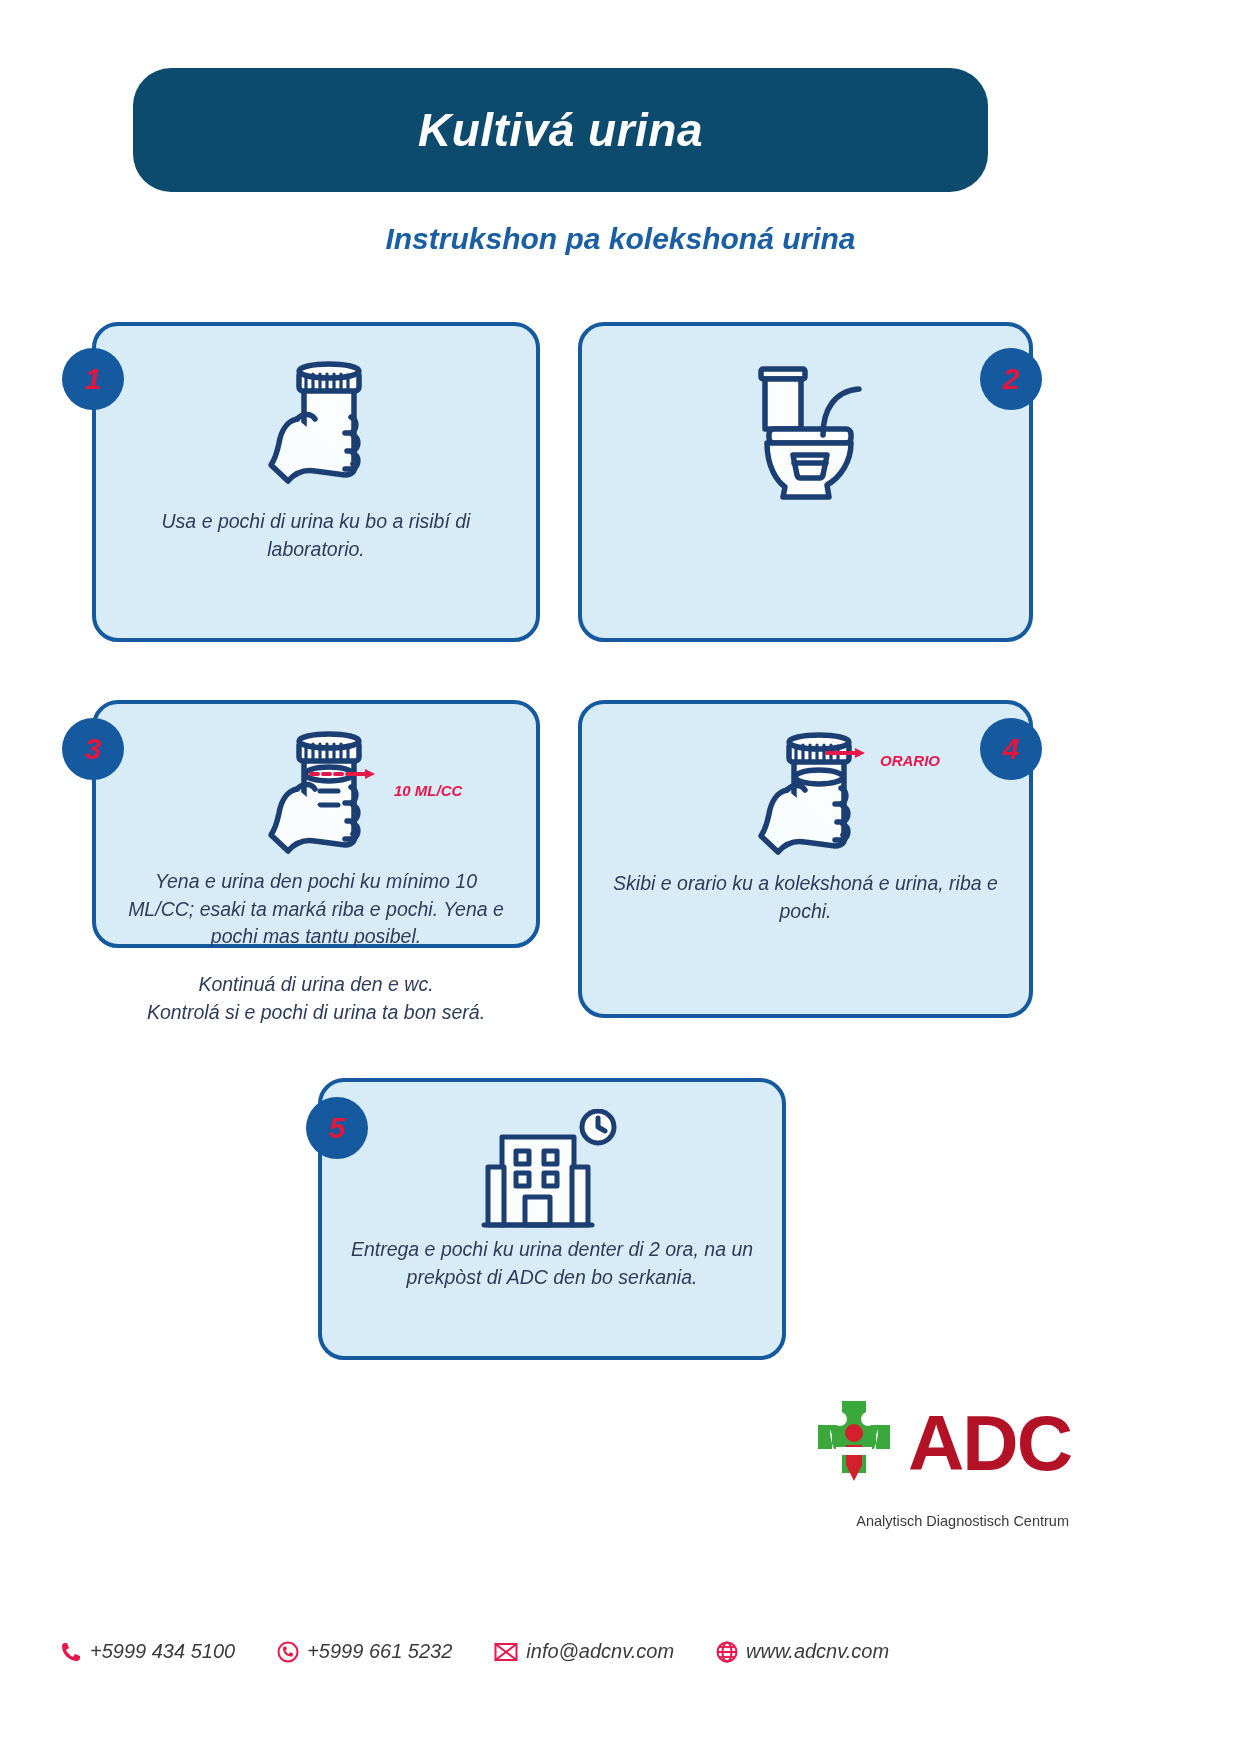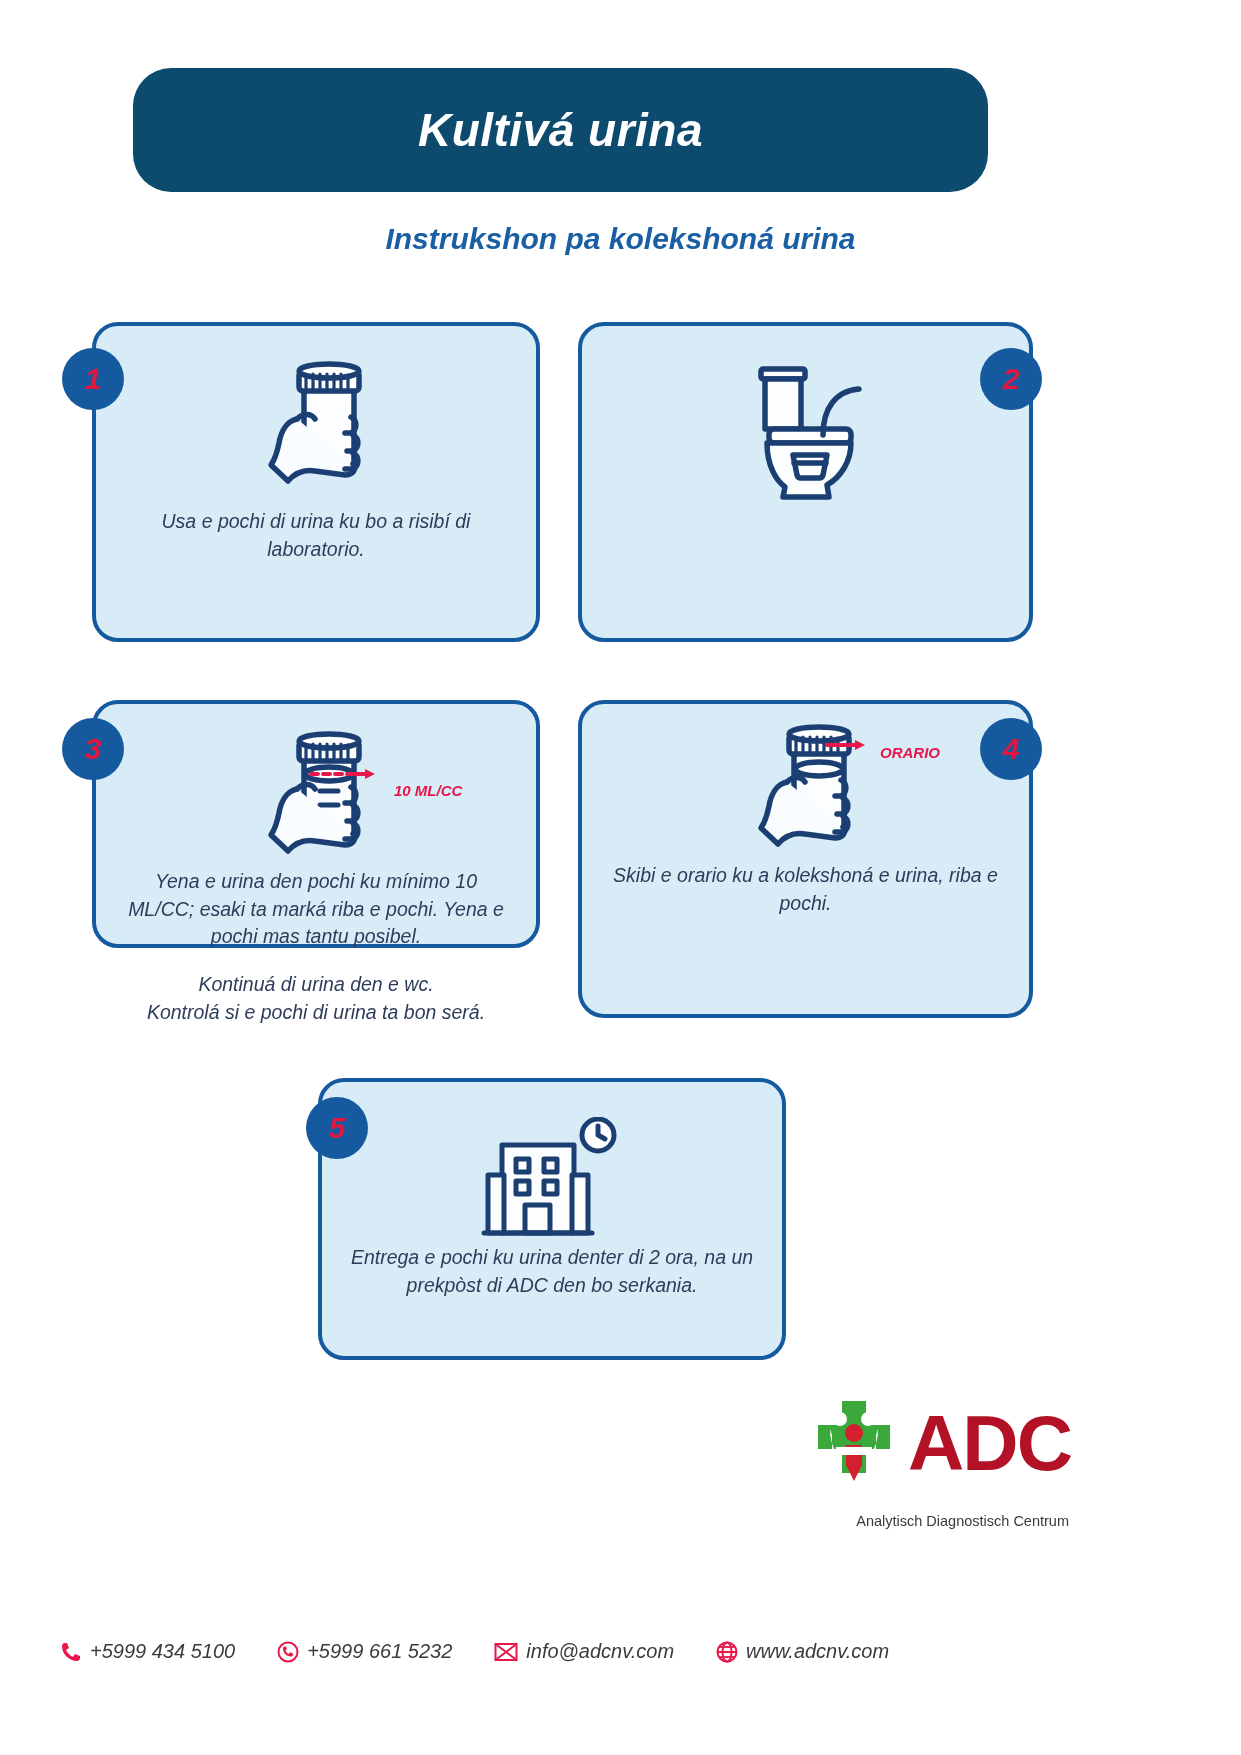--- a/index.html
+++ b/index.html
@@ -240,21 +240,21 @@
         <div class="annot" style="left:272px; top:62px;">10 ML/CC</div>
       </div>
       <div class="card-text">Yena e urina den pochi ku mínimo 10 ML/CC; esaki ta marká riba e pochi. Yena e pochi mas tantu posibel.</div>
       <div class="card-text secondary" style="white-space:pre-line;">Kontinuá di urina den e wc.
 Kontrolá si e pochi di urina ta bon será.</div>
     </div>
   </div>
   <div class="badge" id="badge3">3</div>
 
   <div class="card" id="card4">
-    <div class="card-inner" style="padding-top:8px;">
+    <div class="card-inner" style="padding-top:16px;">
       <div class="icon-wrap" style="height:150px; width:100%;">
         <svg width="150" height="150" viewBox="0 0 150 150">
           <g fill="none" stroke="#1b3f72" stroke-width="5.5" stroke-linejoin="round" stroke-linecap="round">
             <path d="M63 38 L63 112 a6 6 0 0 0 6 6 L107 118 a6 6 0 0 0 6 -6 L113 38 Z" fill="#fbfdff"></path>
             <rect x="58" y="22" width="60" height="20" rx="4" fill="#fff"></rect>
             <ellipse cx="88" cy="22" rx="30" ry="7" fill="#fff"></ellipse>
             <g stroke-width="3.2">
               <line x1="65" y1="26" x2="65" y2="40"></line>
               <line x1="72" y1="25" x2="72" y2="40"></line>
               <line x1="79" y1="25" x2="79" y2="41"></line>
@@ -276,21 +276,21 @@
           <path d="M124 28 L134 33 L124 38 Z" fill="#e8174a"></path>
         </svg>
         <div class="annot" style="left:272px; top:32px;">ORARIO</div>
       </div>
       <div class="card-text">Skibi e orario ku a kolekshoná e urina, riba e pochi.</div>
     </div>
   </div>
   <div class="badge" id="badge4">4</div>
 
   <div class="card" id="card5">
-    <div class="card-inner" style="padding-top:34px;border-radius:22px;">
+    <div class="card-inner" style="padding-top:26px;border-radius:22px;">
       <div class="icon-wrap" style="height:128px;">
         <svg width="144" height="126" viewBox="0 0 144 126">
           <g fill="none" stroke="#1b3f72" stroke-width="5" stroke-linejoin="round" stroke-linecap="round">
 
             <rect x="22" y="28" width="72" height="88" fill="#fbfdff"></rect>
 
             <rect x="8" y="58" width="16" height="58" fill="#fbfdff"></rect>
 
             <rect x="92" y="58" width="16" height="58" fill="#fbfdff"></rect>
 

